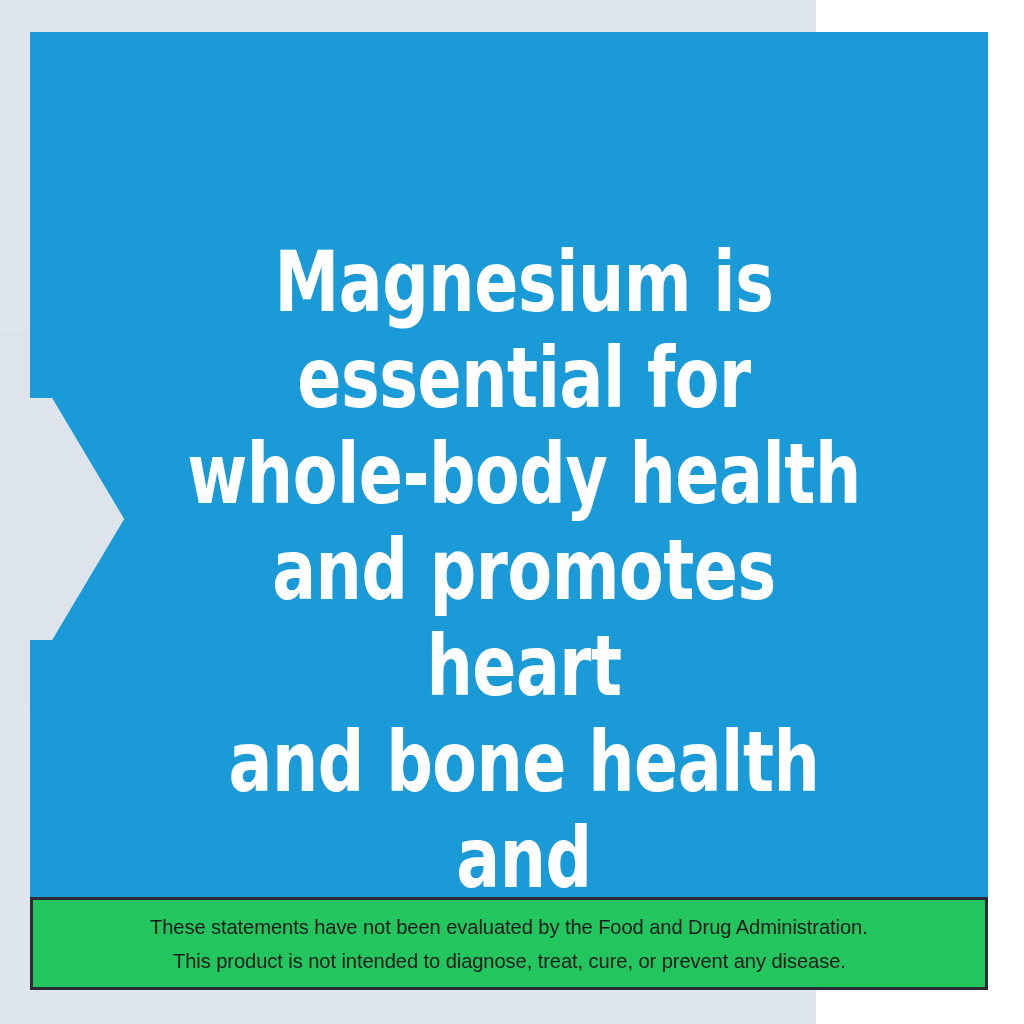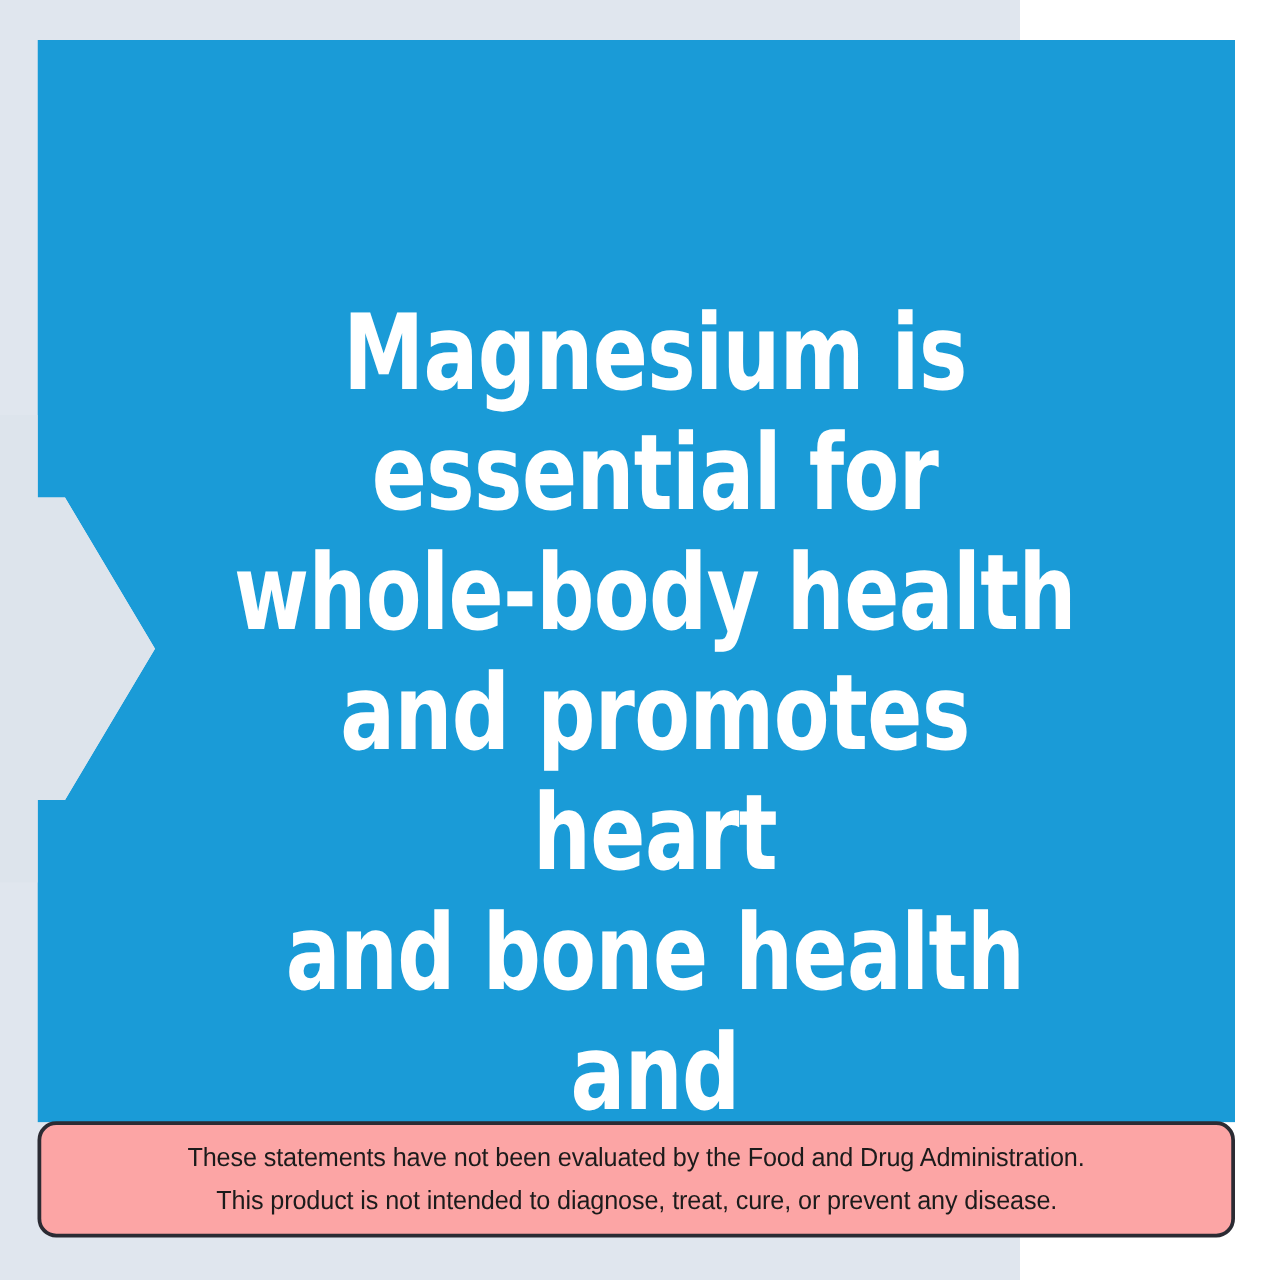--- a/index.html
+++ b/index.html
@@ -126,18 +126,18 @@
              Z" fill="none"></path>
   </svg>
 
   <h1 id="headline" style="color: rgb(255, 255, 255);">Magnesium is
 essential for
 whole-body health
 and promotes heart
 and bone health and
 nerve function.</h1>
 
-  <div id="disclaimer-box" style="background: #fca5a5; border-color: rgb(43, 43, 51); border-radius: 15px;">
+  <div id="disclaimer-box" style="background: #22c55e; border-color: rgb(43, 43, 51);">
     <div class="disclaimer-line" style="color: rgb(27, 27, 27);">These statements have not been evaluated by the Food and Drug Administration.</div>
     <div class="disclaimer-line" style="color: rgb(27, 27, 27);">This product is not intended to diagnose, treat, cure, or prevent any disease.</div>
   </div>
 
 </div>
 
 </body></html>

